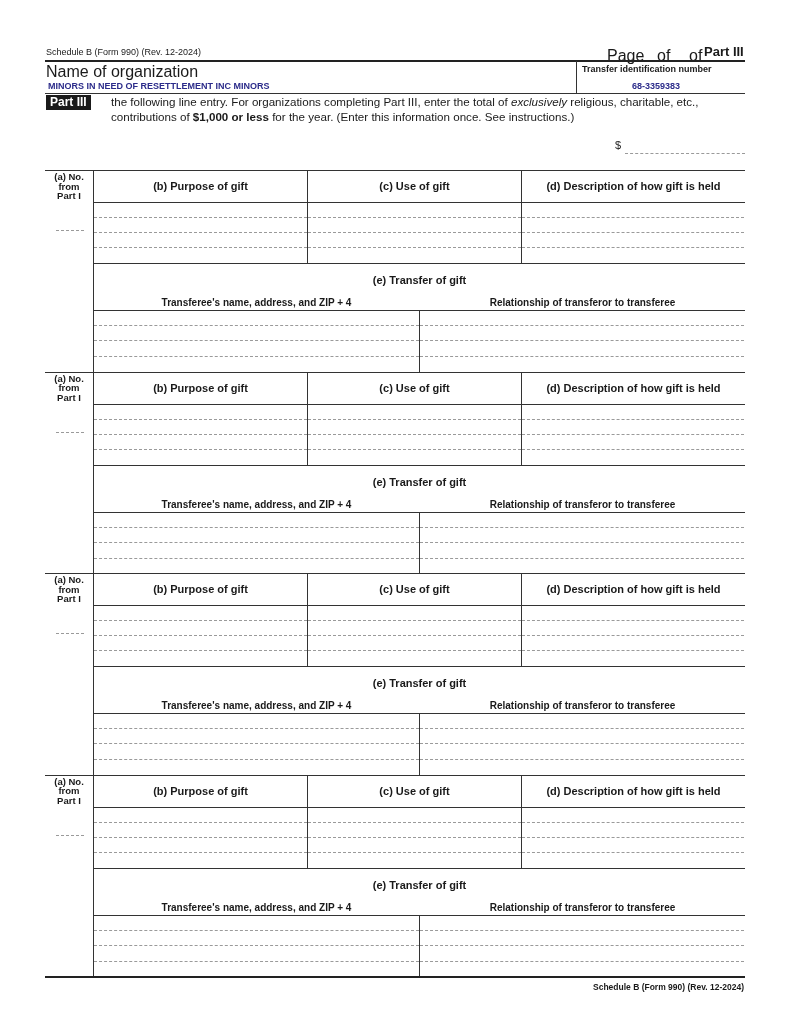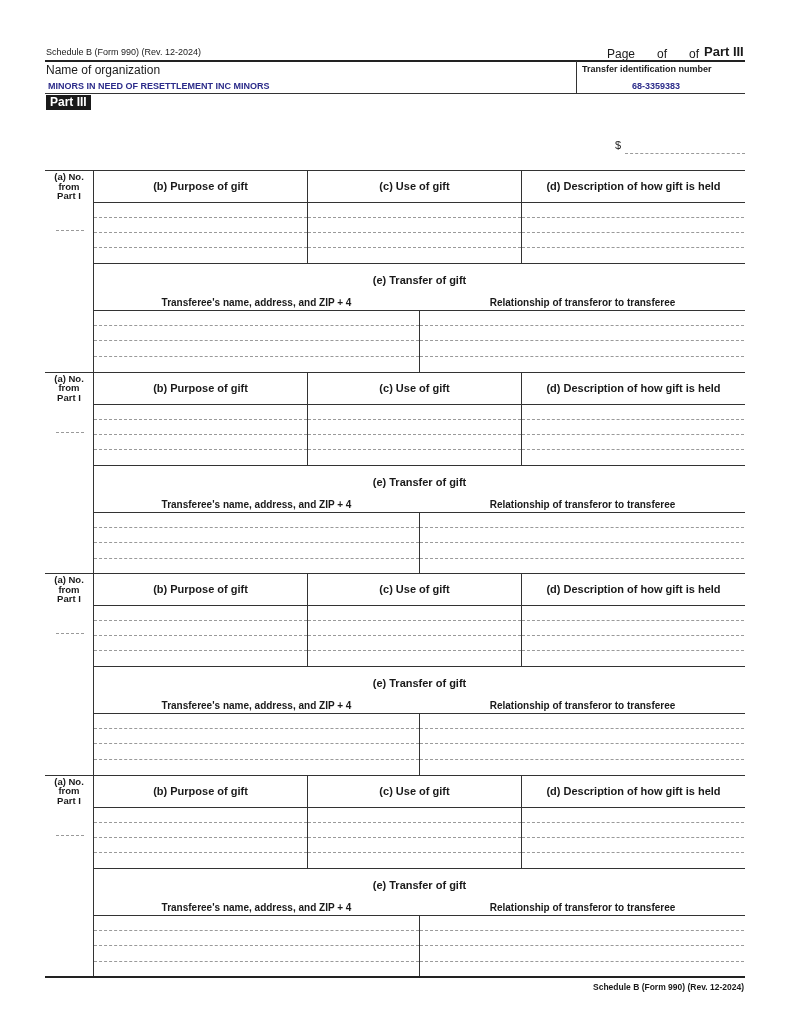--- a/index.html
+++ b/index.html
@@ -4,21 +4,21 @@
 <style>
   html, body { margin: 0; padding: 0; background: #ffffff; }
   body { width: 791px; height: 1024px; position: relative; overflow: hidden;
          font-family: "Liberation Sans", sans-serif; color: #1a1a1a; }
   .abs { position: absolute; }
   .hl { position: absolute; height: 0; border-top: 1px solid #333; }
   .hl.thick { border-top: 2px solid #222; }
   .hl.dot { border-top: 1px dashed #9a9a9a; }
   .vl { position: absolute; width: 0; border-left: 1px solid #333; }
   .t9 { font-size: 9px; }
-  .t10 { font-size: 12px; }
+  .t10 { font-size: 16px; }
   .t11 { font-size: 11px; }
   .b { font-weight: bold; }
   .center { text-align: center; }
   .blue { color: #2b2b8a; }
   .partbadge { background: #1a1a1a; color: #fff; font-weight: bold; font-size: 12px;
                padding: 0 4px; line-height: 15px; }
   .intro { font-size: 11.6px; line-height: 14.6px; }
   .block { position: absolute; left: 0; width: 791px; height: 202px; }
 </style>
 </head>
@@ -35,20 +35,22 @@
 <div class="abs t10" style="left:46px; top:63px;">Name of organization</div>
 <div class="vl" style="left:576px; top:61px; height:33px;"></div>
 <div class="abs t9 b" style="left:582px; top:64px;">Transfer identification number</div>
 <div class="abs t9 b blue" style="left:48px; top:81px;">MINORS IN NEED OF RESETTLEMENT INC MINORS</div>
 <div class="abs t9 b blue" style="left:632px; top:81px;">68-3359383</div>
 
 <div class="hl" style="left:45px; width:700px; top:93px;"></div>
 
 <div class="abs partbadge" style="left:46px; top:95px;">Part III</div>
 <div class="abs intro" style="left:111px; top:95px; width:640px;">
+  <div><span>the following line entry. For organizations completing Part III, enter the total of </span><i>exclusively</i><span> religious, charitable, etc.,</span></div>
+  <div><span>contributions of </span><b>$1,000 or less</b><span> for the year. (Enter this information once. See instructions.)</span></div>
 </div>
 <div class="abs t11" style="left:615px; top:139px;">$</div>
 <div class="abs t10" style="left:625px; top:139px; width:120px; height:14px; border-bottom:1px dashed #9a9a9a;"></div>
 
 <div id="blocks">
     <div class="block" style="top: 170px;">
     <div class="hl" style="left:45px; width:700px; top:0px;"></div>
 
     <div class="abs b center" style="left:46px; width:46px; top:2px; font-size:9.5px; line-height:9.5px;">
       <div>(a) No.</div>

